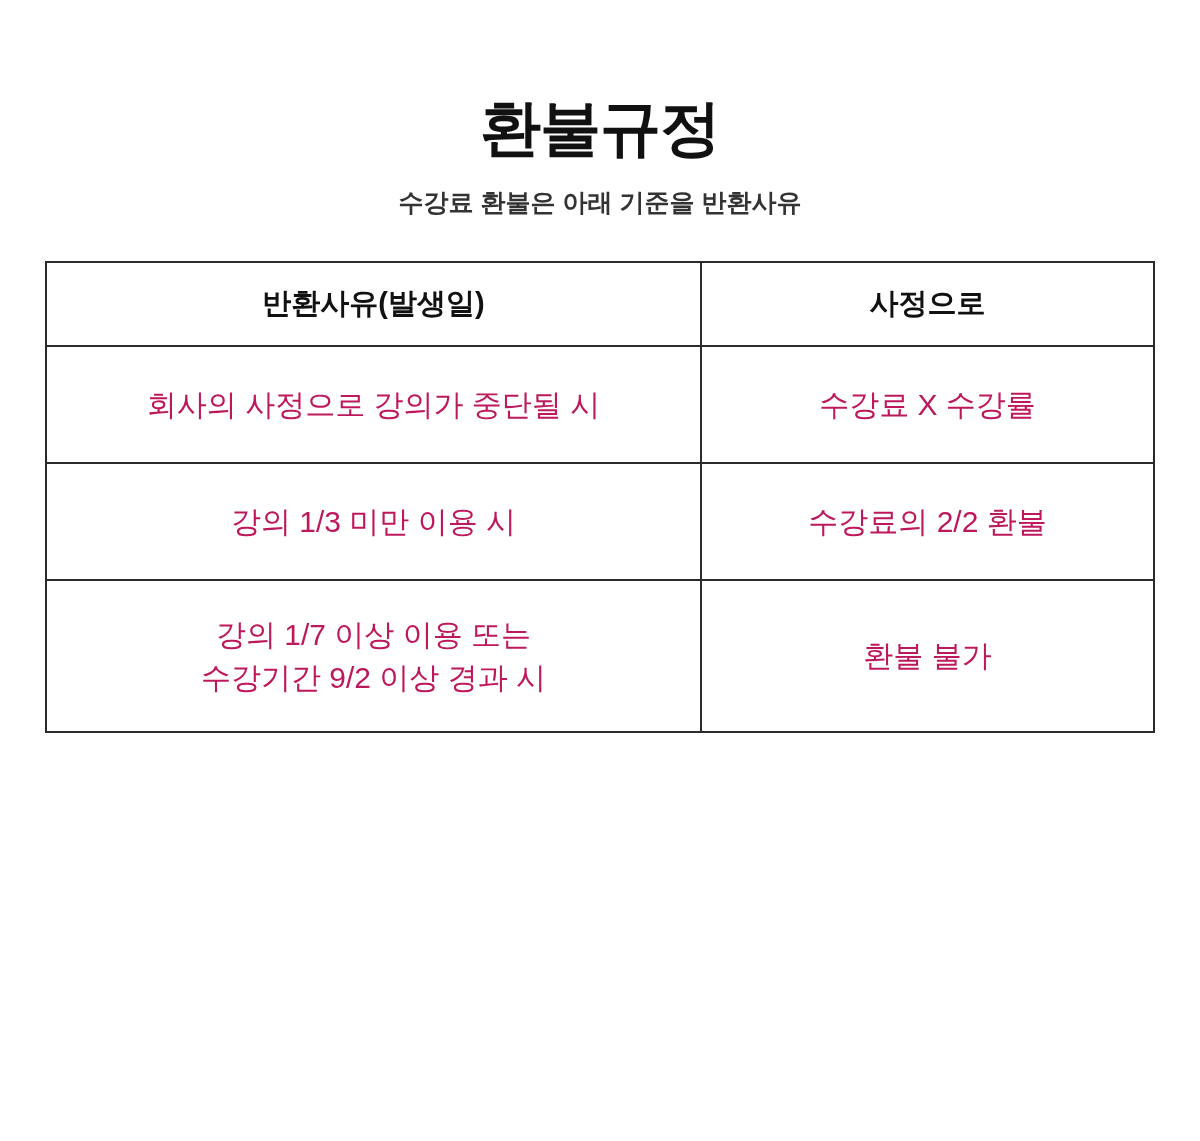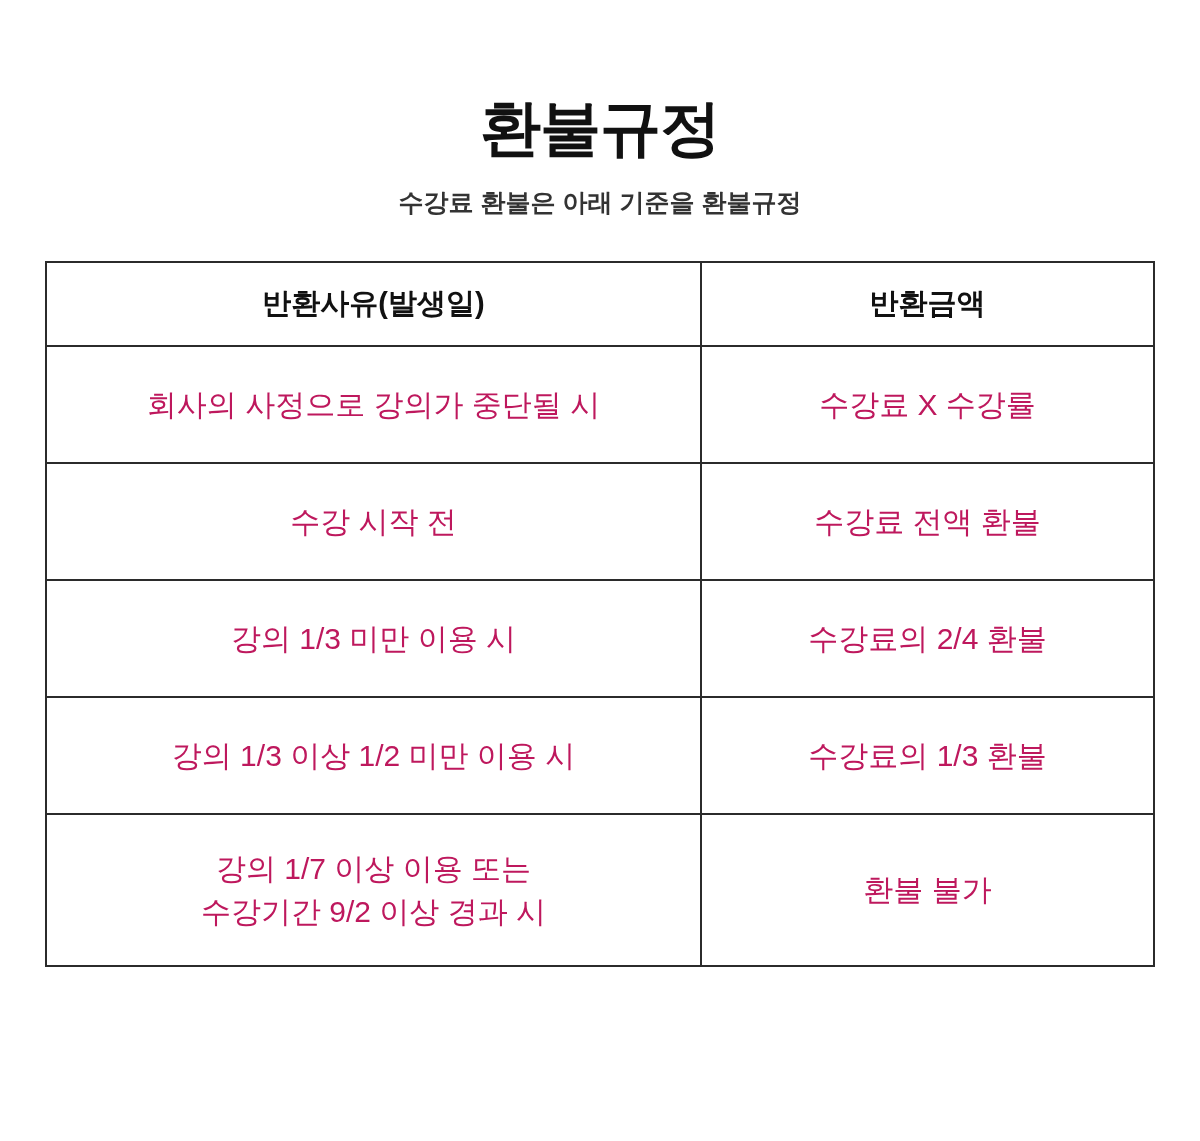--- a/index.html
+++ b/index.html
@@ -72,57 +72,45 @@
   .cell-line {
     display: block;
   }
 </style>
 </head>
 <body>
 
 <div class="page">
 
   <div class="doc-title">환불규정</div>
-  <div class="doc-subtitle">수강료 환불은 아래 기준을 환불규정</div>
+  <div class="doc-subtitle">수강료 환불은 아래 기준을 반환사유</div>
 
   <table class="refund-table">
     <colgroup>
       <col class="reason-col">
       <col class="amount-col">
     </colgroup>
     <thead>
       <tr>
         <th>반환사유(발생일)</th>
-        <th>반환금액</th>
+        <th>사정으로</th>
       </tr>
     </thead>
     <tbody>
       <tr>
         <td>
           <span class="cell-line">회사의 사정으로 강의가 중단될 시</span>
         </td>
         <td>수강료 X 수강률</td>
       </tr>
       <tr>
         <td>
-          <span class="cell-line">수강 시작 전</span>
-        </td>
-        <td>수강료 전액 환불</td>
-      </tr>
-      <tr>
-        <td>
           <span class="cell-line">강의 1/3 미만 이용 시</span>
         </td>
-        <td>수강료의 2/4 환불</td>
-      </tr>
-      <tr>
-        <td>
-          <span class="cell-line">강의 1/3 이상 1/2 미만 이용 시</span>
-        </td>
-        <td>수강료의 1/3 환불</td>
+        <td>수강료의 2/2 환불</td>
       </tr>
       <tr class="tall">
         <td>
           <span class="cell-line">강의 1/7 이상 이용 또는</span>
           <span class="cell-line">수강기간 9/2 이상 경과 시</span>
         </td>
         <td>환불 불가</td>
       </tr>
     </tbody>
   </table>

